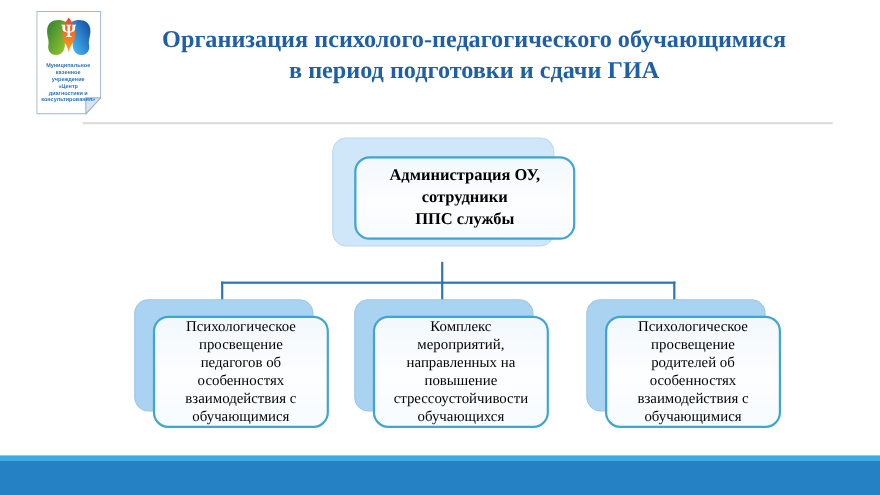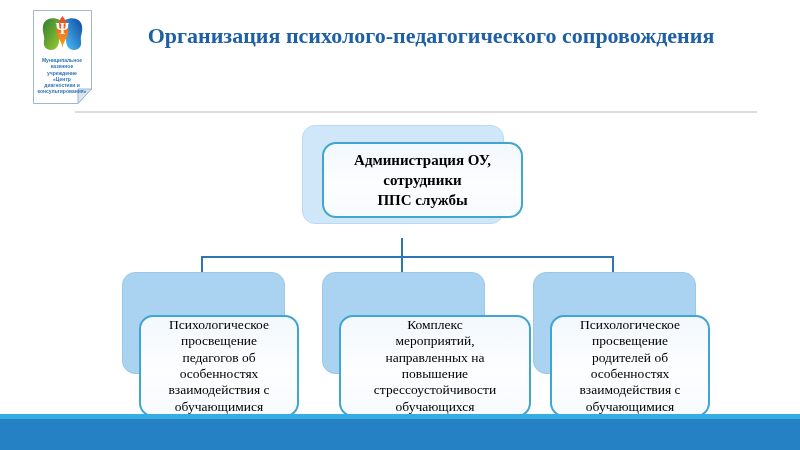--- a/index.html
+++ b/index.html
@@ -49,21 +49,21 @@
   .shadow-top { background: #CFE7F8; border-color: #BBDAF1; }
   .node-box {
     position: absolute; border-radius: 14px;
     background: linear-gradient(180deg, #F2F8FD 0%, #FDFEFF 55%, #F7FBFE 100%);
     border: 2px solid #41A5D1;
     display: flex; align-items: center; justify-content: center;
     text-align: center; color: #000000;
     white-space: pre-line; box-sizing: border-box;
   }
   .root-box { font-size: 15px; font-weight: bold; line-height: 1.35; }
-  .child-box { font-size: 13.5px; line-height: 1.22; margin-top: 28px; }
+  .child-box { font-size: 13.5px; line-height: 1.22; }
 
   .connector { position: absolute; background: #2E75B6; }
 
   
   .footer-strip { position: absolute; left: 0; top: 414px; width: 800px; height: 5px; background: #35ADE3; }
   .footer-bar   { position: absolute; left: 0; top: 419px; width: 800px; height: 31px; background: #2580C4; }
 </style>
 </head>
 <body>
 
@@ -97,21 +97,22 @@
     <div class="psi-char">Ψ</div>
     <div class="logo-text">Муниципальное
 казенное
 учреждение
 «Центр
 диагностики и
 консультирования»</div>
   </div>
 
   <div class="title">
-    <div>Организация психолого-педагогического сопровождения</div>
+    <div>Организация психолого-педагогического обучающимися</div>
+    <div>в период подготовки и сдачи ГИА</div>
   </div>
   <div class="divider"></div>
 
   <div>
 
     <div class="connector" style="left:401px; top:238px; width:2px; height:20px;"></div>
     <div class="connector" style="left:201px; top:256px; width:413px; height:2px;"></div>
     <div class="connector" style="left:201px; top:256px; width:2px; height:17px;"></div>
     <div class="connector" style="left:401px; top:256px; width:2px; height:17px;"></div>
     <div class="connector" style="left:612px; top:256px; width:2px; height:17px;"></div>
@@ -123,21 +124,21 @@
 
     <div class="shadow-box" style="left:122px; top:272px; width:161px; height:100px;"></div>
     <div class="node-box child-box" style="left:139px; top:287px; width:160px; height:102px;">Психологическое
 просвещение
 педагогов об
 особенностях
 взаимодействия с
 обучающимися</div>
 
     <div class="shadow-box" style="left:322px; top:272px; width:161px; height:100px;"></div>
-    <div class="node-box child-box" style="left:339px; top:287px; width:192px; height:102px;">Комплекс
+    <div class="node-box child-box" style="left:339px; top:287px; width:160px; height:102px;">Комплекс
 мероприятий,
 направленных на
 повышение
 стрессоустойчивости
 обучающихся</div>
 
     <div class="shadow-box" style="left:533px; top:272px; width:161px; height:100px;"></div>
     <div class="node-box child-box" style="left:550px; top:287px; width:160px; height:102px;">Психологическое
 просвещение
 родителей об

